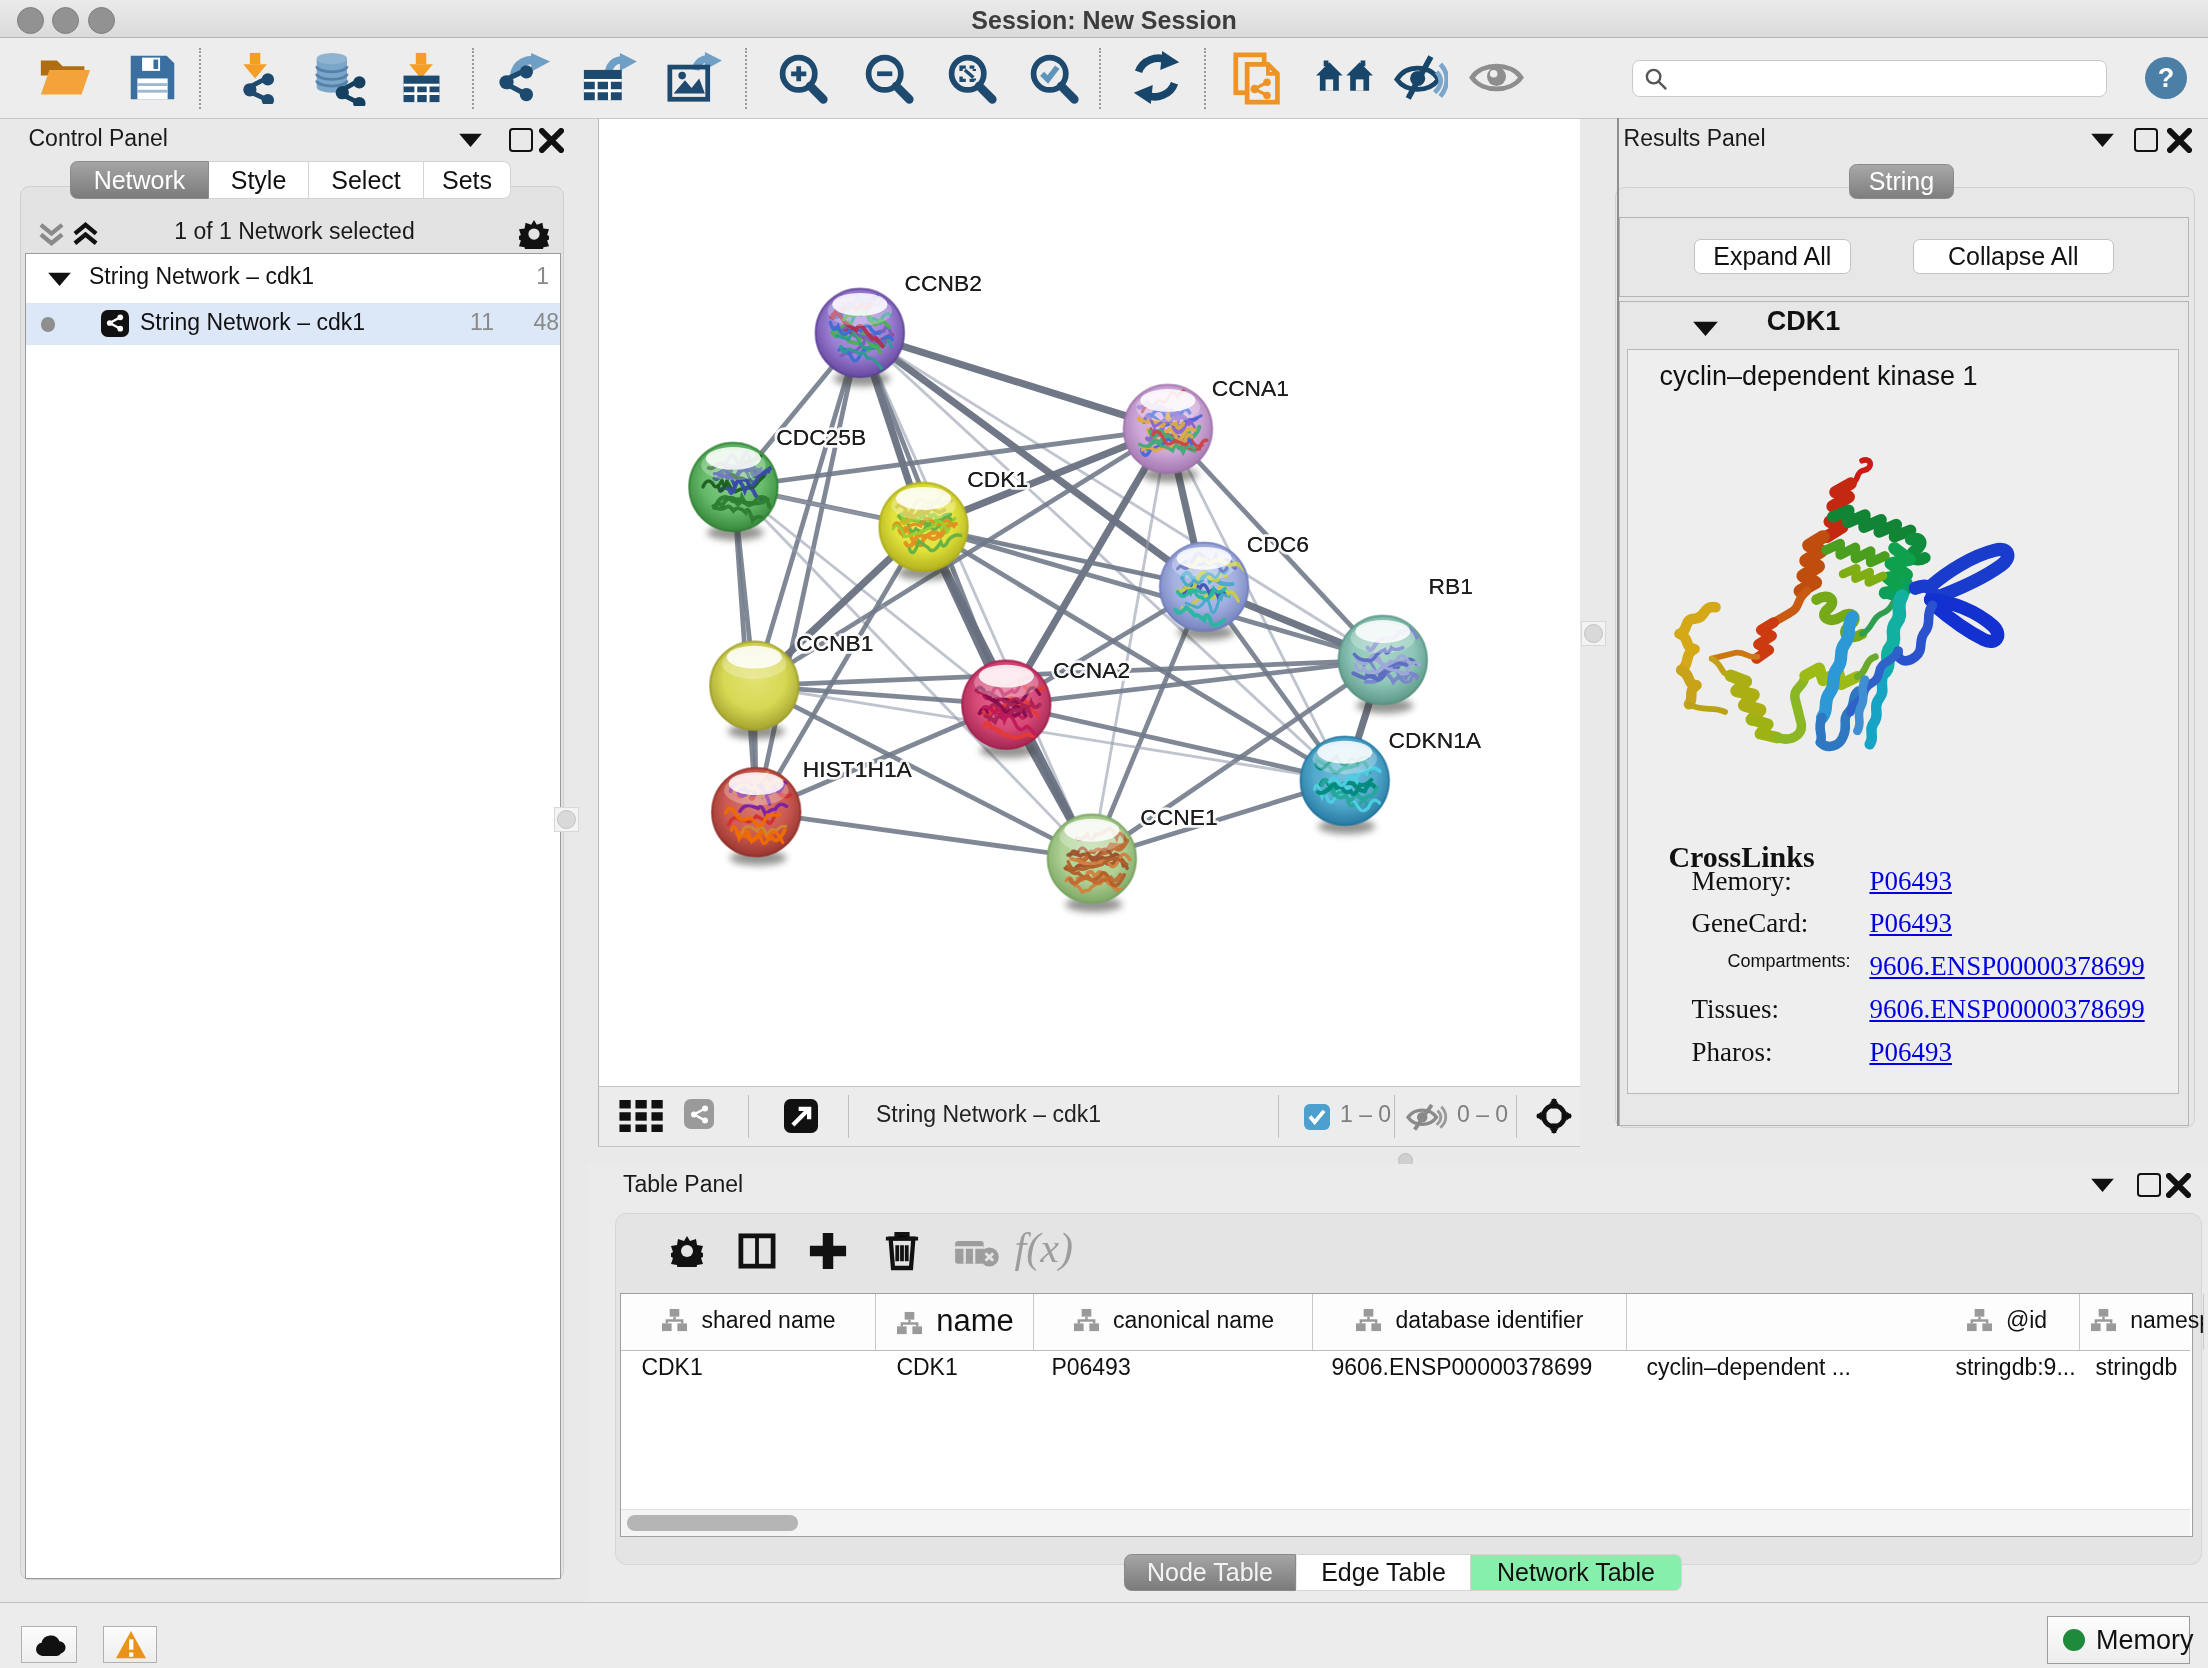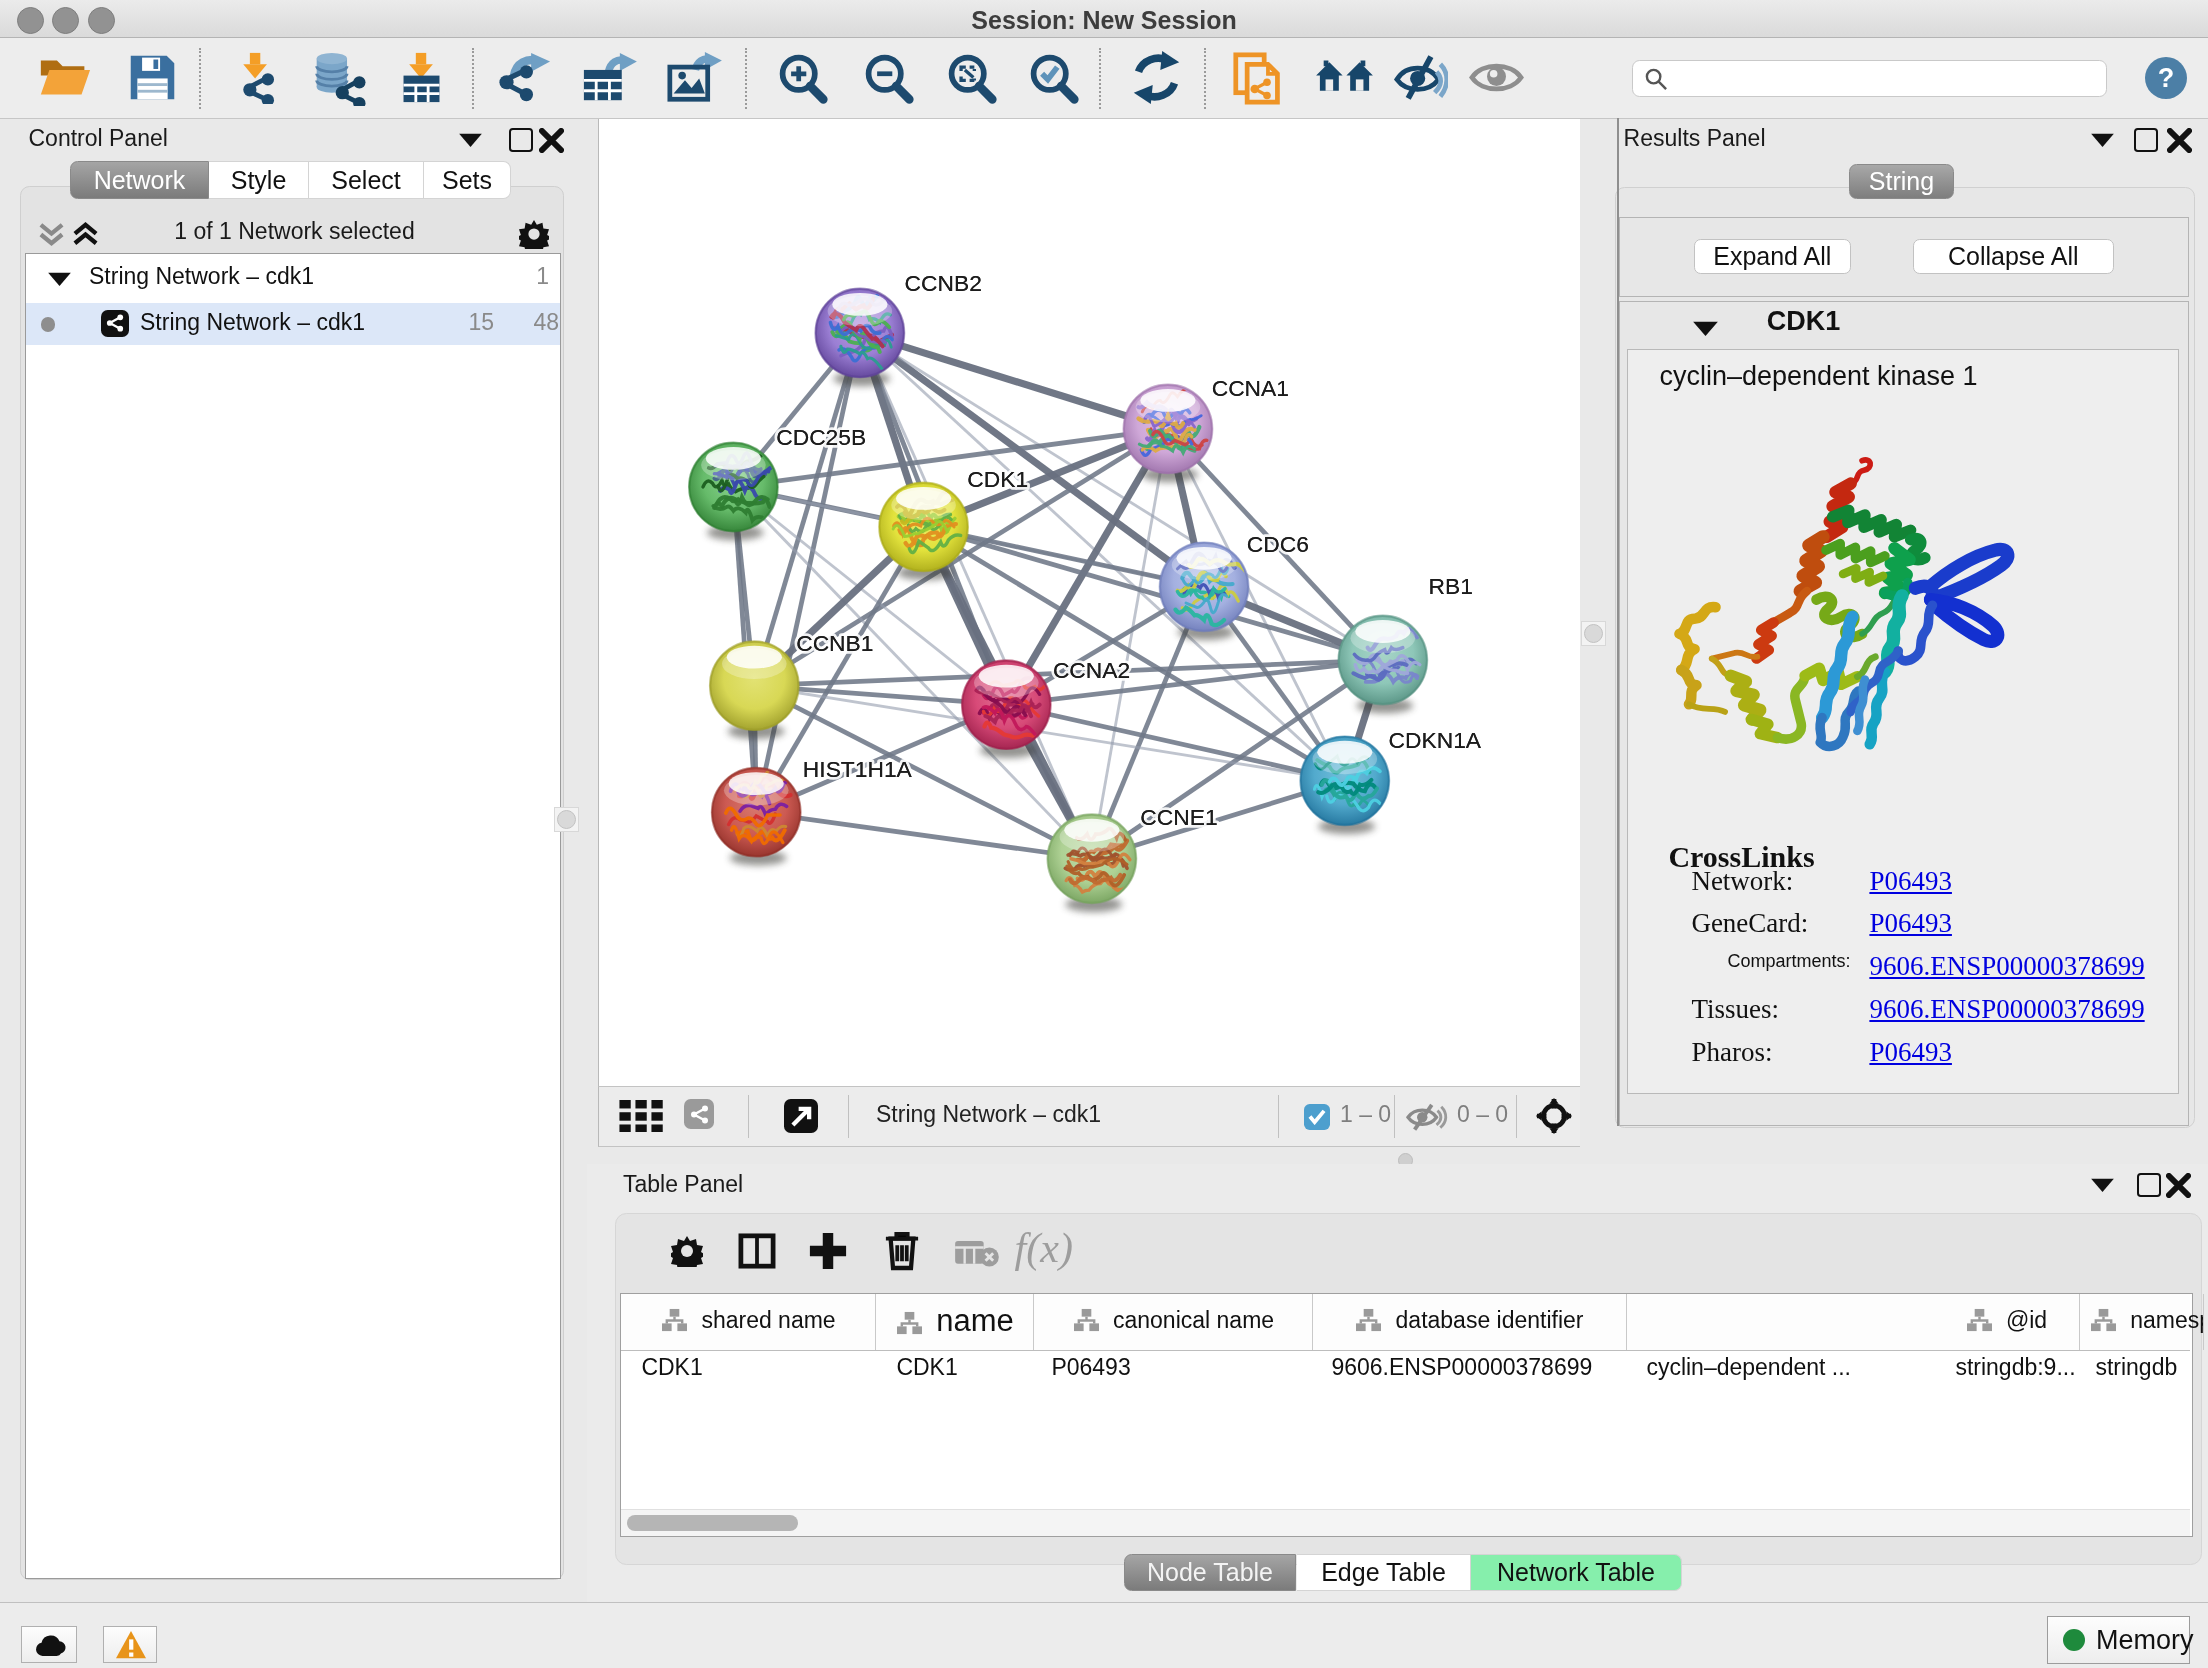--- a/index.html
+++ b/index.html
@@ -202,21 +202,21 @@
         <svg class="abs" style="left:3.8px;top:3.8px" width="20" height="20" viewBox="0 0 21 21">
             <g fill="#fff">
               <circle cx="5" cy="10.5" r="3"></circle>
               <circle cx="16" cy="4.5" r="3"></circle>
               <circle cx="16" cy="16.5" r="3"></circle>
               <path d="M5 10.5 L16 4.5 M5 10.5 L16 16.5" stroke="#fff" stroke-width="2.5"></path>
             </g>
           </svg>
       </div>
       <div class="abs" style="left:114px;top:5.7px;font-size:23px;color:#111;">String Network – cdk1</div>
-      <div class="abs" style="left:468px;top:5.7px;font-size:23px;color:#8a8a8a;transform:translateX(-100%);">15</div>
+      <div class="abs" style="left:468px;top:5.7px;font-size:23px;color:#8a8a8a;transform:translateX(-100%);">11</div>
       <div class="abs" style="left:533px;top:5.7px;font-size:23px;color:#8a8a8a;transform:translateX(-100%);">48</div>
     </div>
   </div>
 </div>
 
 <div class="abs" style="left:598px;top:119px;width:981px;height:967px;background:#ffffff;border-left:1px solid #b9b9b9;">
 <svg class="abs" style="left:0;top:0" width="981" height="967" viewBox="0 0 1031 1017">
 <defs>
 <radialGradient id="gB2" cx="0.5" cy="0.42" r="0.62">
           <stop offset="0" stop-color="#b89ae0"></stop>
@@ -724,21 +724,21 @@
           <path d="M262 140 C276 134 284 142 278 152 C300 144 330 132 352 116 C364 108 360 96 346 100 C322 106 296 122 278 138" stroke="#1a3ccc" stroke-width="14"></path>
           <path d="M278 152 C300 154 326 164 344 180 C354 190 346 200 334 194 C314 184 296 170 282 158" stroke="#1330d0" stroke-width="14"></path>
           <path d="M280 158 C272 168 280 176 272 186 C264 196 272 204 262 212 C252 220 242 216 244 206" stroke="#2a52cc" stroke-width="10"></path>
           <path d="M244 206 C236 220 226 216 224 228 C222 242 210 238 208 250 C206 262 196 258 194 270" stroke="#2f62c8" stroke-width="9"></path>
           <path d="M168 100 l15 -7 l0 12 l16 -8 l0 12 l16 -8 l0 12 l15 -7" stroke="#4b9f1e" stroke-width="10"></path>
           <path d="M186 125 l14 -6 l-1 11 l15 -7 l-1 11 l15 -7" stroke="#7fae14" stroke-width="9"></path>
           <path d="M209 236 C203 248 211 254 205 264 C199 274 207 280 201 290" stroke="#3f8fd2" stroke-width="9"></path>
         </g>
       </svg>
       <div class="abs" style="left:40px;top:471px;font-family:'Liberation Serif',serif;font-size:30px;font-weight:700;color:#111;margin-top:19px;">CrossLinks</div>
-      <div class="abs" style="left:63px;top:516px;font-family:'Liberation Serif',serif;font-size:27px;color:#111;">Network:</div>
+      <div class="abs" style="left:63px;top:516px;font-family:'Liberation Serif',serif;font-size:27px;color:#111;">Memory:</div>
       <div class="abs" style="left:241px;top:516px;font-family:'Liberation Serif',serif;font-size:27px;color:#0000e0;text-decoration:underline;">P06493</div>
       <div class="abs" style="left:63px;top:558px;font-family:'Liberation Serif',serif;font-size:27px;color:#111;">GeneCard:</div>
       <div class="abs" style="left:241px;top:558px;font-family:'Liberation Serif',serif;font-size:27px;color:#0000e0;text-decoration:underline;">P06493</div>
       <div class="abs" style="left:63px;top:601px;font-family:Liberation Sans, sans-serif;font-size:18px;color:#111;margin-left:36px;">Compartments:</div>
       <div class="abs" style="left:241px;top:601px;font-family:'Liberation Serif',serif;font-size:27px;color:#0000e0;text-decoration:underline;">9606.ENSP00000378699</div>
       <div class="abs" style="left:63px;top:644px;font-family:'Liberation Serif',serif;font-size:27px;color:#111;">Tissues:</div>
       <div class="abs" style="left:241px;top:644px;font-family:'Liberation Serif',serif;font-size:27px;color:#0000e0;text-decoration:underline;">9606.ENSP00000378699</div>
       <div class="abs" style="left:63px;top:687px;font-family:'Liberation Serif',serif;font-size:27px;color:#111;">Pharos:</div>
       <div class="abs" style="left:241px;top:687px;font-family:'Liberation Serif',serif;font-size:27px;color:#0000e0;text-decoration:underline;">P06493</div>
     </div>

